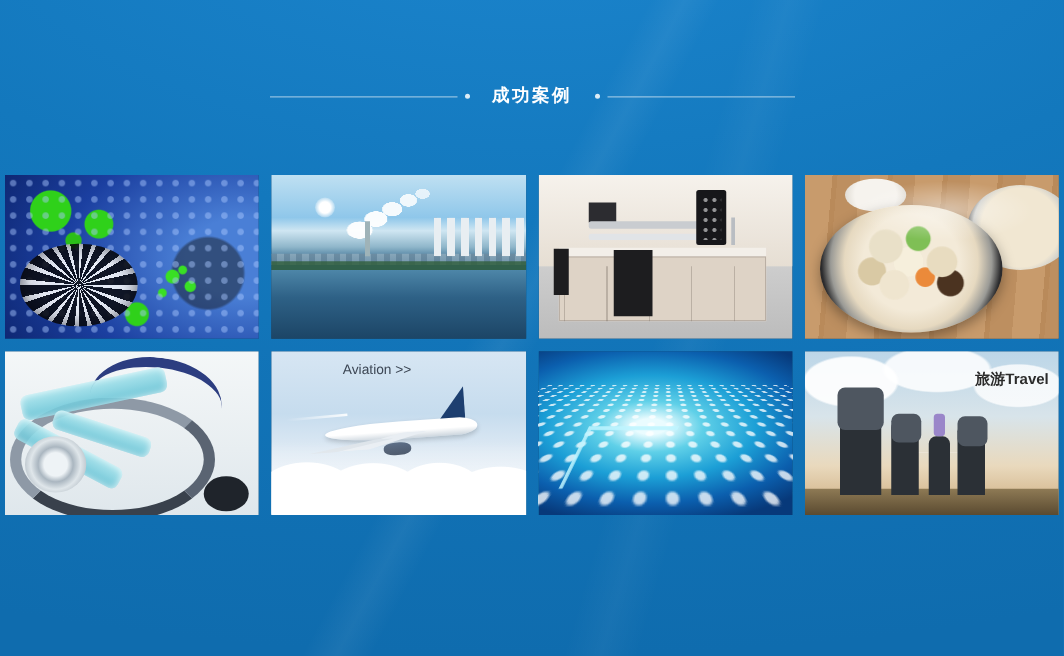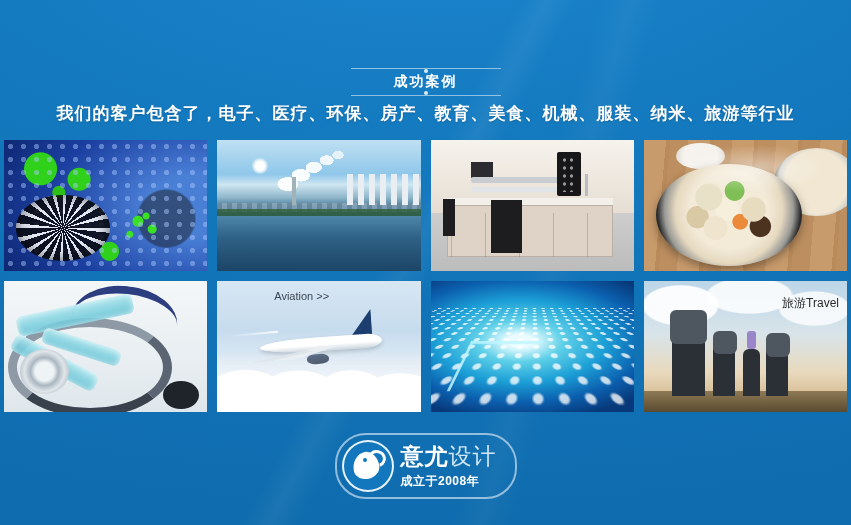--- a/index.html
+++ b/index.html
@@ -18,21 +18,21 @@
   
   .title{
     position:absolute;left:0;right:0;top:22px;text-align:center;
     font-size:40px;font-weight:bold;letter-spacing:1px;line-height:1;
     font-family:"DejaVu Sans","Liberation Sans",sans-serif;
   }
   .title .w{color:#ffffff;text-shadow:0 2px 3px rgba(0,0,0,.28);}
   .title .o{color:#f0a024;text-shadow:0 2px 3px rgba(0,0,0,.28);margin-left:10px;}
   .subwrap{
     position:absolute;left:0;right:0;top:68px;
-    display:flex;align-items:center;justify-content:center;gap:0;flex-direction:column;
+    display:flex;align-items:center;justify-content:center;gap:0;
   }
   .rule{height:1px;width:150px;background:rgba(255,255,255,.52);}
   .dot{width:4px;height:4px;border-radius:50%;background:rgba(255,255,255,.85);margin:0 6px;}
   .subtitle{
     color:#ffffff;font-size:14px;font-weight:bold;letter-spacing:2px;
     padding:0 12px;white-space:nowrap;
   }
   .tagline{
     position:absolute;left:0;right:0;top:102px;text-align:center;
     color:#ffffff;font-size:17px;font-weight:bold;letter-spacing:1px;
@@ -252,21 +252,20 @@
 
 
   <div class="subwrap">
     <div class="rule"></div>
     <div class="dot"></div>
     <div class="subtitle">成功案例</div>
     <div class="dot"></div>
     <div class="rule"></div>
   </div>
 
-  <div class="tagline">我们的客户包含了，电子、医疗、环保、房产、教育、美食、机械、服装、纳米、旅游等行业</div>
 
   <div id="grid">
 
     <div class="cell">
       <div class="art nano"></div>
     </div>
 
     <div class="cell">
       <div class="art env">
         <div class="sun"></div>
@@ -338,32 +337,19 @@
         <div class="ground"></div>
         <div class="h h1"></div>
         <div class="p p1"></div>
         <div class="h h2"></div>
         <div class="p p2"></div>
         <div class="h h3"></div>
         <div class="mat"></div>
         <div class="h h4"></div>
         <div class="p p3"></div>
       </div>
-      <div class="cap" style="right:8px;top:14px;color:#2b2b2b;font-size:12px;font-weight:normal;">旅游Travel</div>
+      <div class="cap" style="right:8px;top:14px;color:#2b2b2b;font-size:12px;font-weight:bold;">旅游Travel</div>
     </div>
 
   </div>
 
-  <div id="logo">
-    <div class="mark">
-      <div class="bird"></div>
-      <div class="beak"></div>
-      <div class="eye"></div>
-    </div>
-    <div class="logotext">
-      <div class="ln1">
-        <span class="b">意尤</span><span class="l">设计</span>
-      </div>
-      <div class="ln2">成立于2008年</div>
-    </div>
-  </div>
 
 </div>
 
 </body></html>

